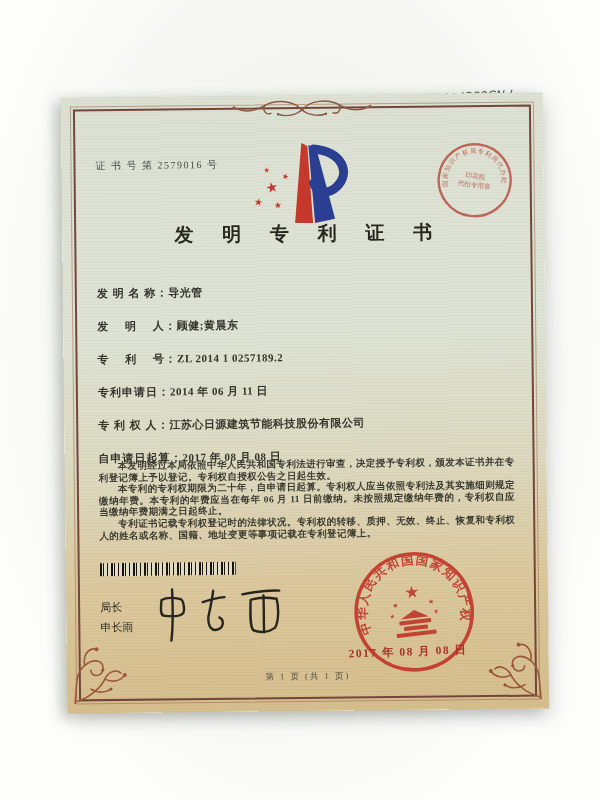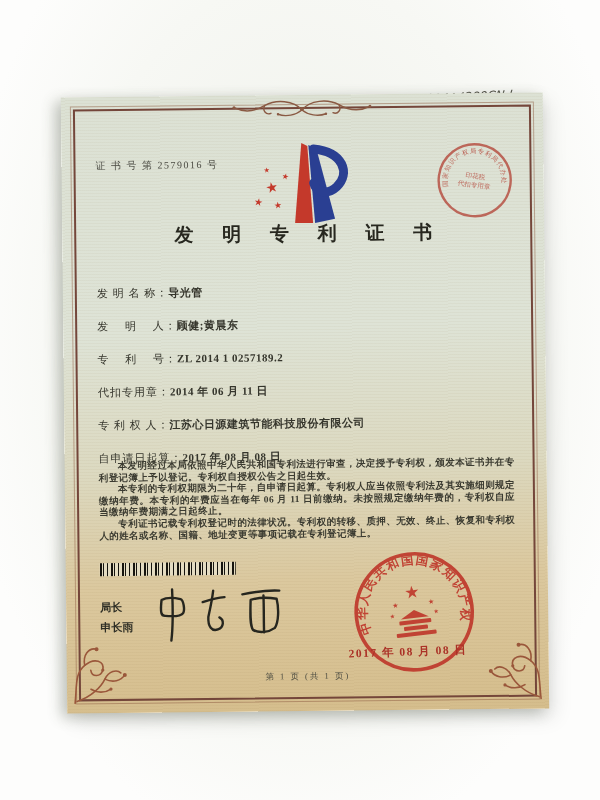--- a/index.html
+++ b/index.html
@@ -20,31 +20,31 @@
     font-style:italic;font-size:12px;color:#55554b;transform:rotate(-3deg) skewX(-8deg);white-space:nowrap;}
   
   .logo{position:absolute;left:190px;top:42px;width:100px;height:90px;}
   .logo .star{position:absolute;color:#c4392b;line-height:1;}
   
   .title{position:absolute;left:0;top:126px;width:100%;text-align:center;
     font-size:19px;font-weight:700;letter-spacing:12px;text-indent:12px;color:#27271f;}
   
   .fields{position:absolute;left:34px;top:186px;width:416px;}
   .frow{display:flex;margin-bottom:13px;font-size:11px;line-height:20px;color:#35352c;}
-  .frow .lbl{font-weight:400;white-space:pre;letter-spacing:1px;}
+  .frow .lbl{font-weight:700;white-space:pre;letter-spacing:1px;}
   .frow .val{font-weight:600;letter-spacing:.5px;}
   
   .bodytext{position:absolute;left:34px;top:364px;width:416px;font-size:9.5px;
     line-height:11.6px;color:#3b3b31;text-align:justify;}
   .bodytext p{margin:0;text-indent:2em;font-weight:600;letter-spacing:.4px;}
   
   .barcode{position:absolute;left:34px;top:466px;width:136px;height:13px;
     background:repeating-linear-gradient(90deg,#17150f 0 2px,#e4dcc2 2px 3px,#17150f 3px 4px,#e4dcc2 4px 7px,#17150f 7px 8px,#e4dcc2 8px 11px);}
   
-  .signer{position:absolute;left:34px;top:500px;font-size:11px;font-weight:700;color:#2e2e25;line-height:20px;}
+  .signer{position:absolute;left:34px;top:500px;font-size:11px;font-weight:400;color:#2e2e25;line-height:20px;}
   .signature{position:absolute;left:82px;top:486px;width:170px;height:62px;}
   
   .bigseal{position:absolute;left:284px;top:454px;width:128px;height:128px;opacity:.92;
     transform:rotate(-6deg);}
   .sealdate{position:absolute;left:282px;top:550px;width:150px;font-size:11.5px;font-weight:700;
     color:#ab3227;letter-spacing:1.5px;transform:rotate(-1.5deg);white-space:nowrap;}
   
   .smallseal{position:absolute;left:374px;top:48px;width:78px;height:78px;opacity:.8;transform:rotate(8deg);}
   
   .footer{position:absolute;left:0;top:576px;width:100%;text-align:center;font-size:8.5px;
@@ -120,21 +120,21 @@
       </div>
       <div class="frow">
         <span class="lbl">发　 明　 人：</span>
         <span class="val">顾健;黄晨东</span>
       </div>
       <div class="frow">
         <span class="lbl">专　 利　 号：</span>
         <span class="val">ZL 2014 1 0257189.2</span>
       </div>
       <div class="frow">
-        <span class="lbl">代扣专用章：</span>
+        <span class="lbl">专利申请日：</span>
         <span class="val">2014 年 06 月 11 日</span>
       </div>
       <div class="frow">
         <span class="lbl">专 利 权 人：</span>
         <span class="val">江苏心日源建筑节能科技股份有限公司</span>
       </div>
       <div class="frow">
         <span class="lbl">自申请日起算：</span>
         <span class="val">2017 年 08 月 08 日</span>
       </div>

